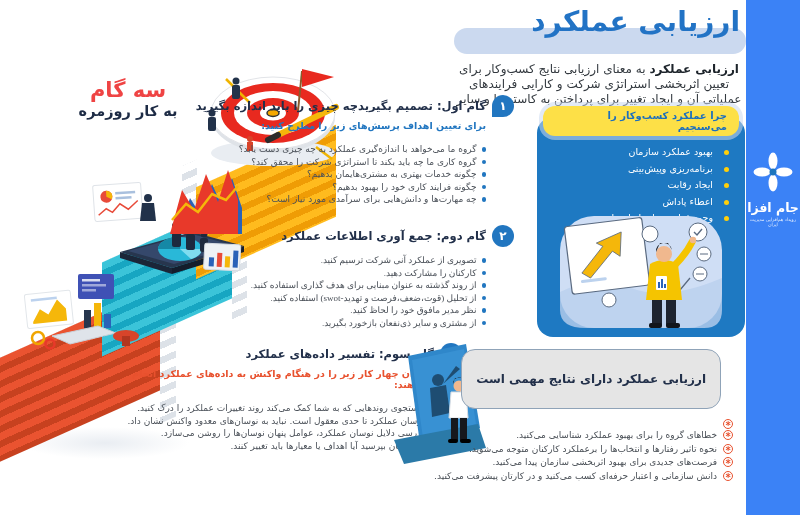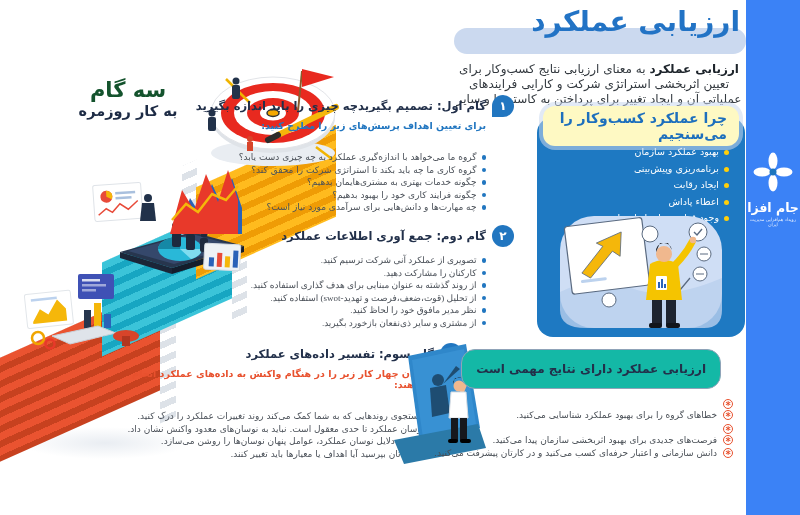--- a/index.html
+++ b/index.html
@@ -15,51 +15,51 @@
   .brand-name { font-size:12.5px; font-weight:bold; margin-top:4px; }
   .brand-tagline { font-size:4.5px; opacity:.85; margin-top:2px; }
   
   .title-pill { position:absolute; top:28px; right:54px; width:292px; height:26px; border-radius:13px; background:#cbd9ef; }
   .main-title { position:absolute; top:5px; right:60px; font-size:28px; font-weight:bold; color:#2273c5; }
   .intro { position:absolute; top:62px; right:56px; width:290px; font-size:12px; line-height:15px; color:#33393f; text-align:center; }
   .intro b { color:#1d242b; }
   
   .why-box { position:absolute; top:117px; right:55px; width:208px; height:220px; background:#1e79c2; border-radius:16px; }
   .why-title { position:absolute; top:-11px; right:0; left:0; margin:0 auto; width:max-content; max-width:196px;
-    background:#fef9c3; border-radius:12px; padding:4px 12px; font-size:14px; font-weight:bold; color:#1d6fbd;
+    background:#fde047; border-radius:12px; padding:4px 12px; font-size:10px; font-weight:bold; color:#1d6fbd;
     box-shadow:0 0 0 4px rgba(203,217,239,.55); }
   .why-list { margin:0; padding:27px 16px 0; list-style:none; }
-  .why-list li { display:flex; align-items:flex-start; gap:5px; color:#fff; font-size:9.5px; line-height:16.5px; }
+  .why-list li { display:flex; align-items:flex-start; gap:11px; color:#fff; font-size:9.5px; line-height:16.5px; }
   .dot-yellow { flex:none; width:5px; height:5px; border-radius:50%; background:#ffcf0a; margin-top:6px; }
   .why-illustration { position:absolute; bottom:5px; left:9px; width:190px; height:118px; }
   
   .results { position:absolute; top:349px; right:63px; width:350px; }
   .results-title { width:max-content; margin-right:16px; border:1.5px solid #8fa3b8; border-radius:14px;
-    padding:12px 14px; font-size:12px; font-weight:bold; color:#22304a; background:#14b8a6; }
+    padding:22px 14px; font-size:12px; font-weight:bold; color:#22304a; background:#e5e5e5; }
   .results-list { margin:9px 4px 0 0; padding:0; list-style:none; }
   .results-list li { display:flex; gap:6px; align-items:flex-start; font-size:9px; line-height:13.5px; color:#474d54; }
   .star-badge { flex:none; width:10px; height:10px; margin-top:1px; border:1px solid #e8512e; border-radius:50%;
     color:#e8512e; font-size:10px; line-height:11px; text-align:center; font-weight:bold; }
   
   .three-steps { position:absolute; top:79px; left:16px; width:224px; text-align:center; }
-  .ts-title { color:#14532d; font-size:21px; font-weight:bold; line-height:23px; }
+  .ts-title { color:#ef4444; font-size:21px; font-weight:bold; line-height:23px; }
   .ts-sub { color:#1d2b45; font-size:14.5px; font-weight:bold; line-height:19px; }
   
   .step { position:absolute; width:345px; }
   .step1 { top:95px;  right:286px; }
   .step2 { top:225px; right:286px; }
   .step3 { top:343px; right:338px; }
   .step-head { display:flex; align-items:center; gap:6px; }
   .step-num { flex:none; width:22px; height:22px; background:#2176c0; color:#fff; font-size:12px; font-weight:bold;
     display:flex; align-items:center; justify-content:center; border-radius:50%; }
   .step1 .step-num { border-radius:50% 50% 50% 0; }
   .step-title { font-size:11.5px; font-weight:bold; color:#22304a; }
   .step-sub { margin:3px 28px 1px 0; font-size:9.5px; font-weight:bold; color:#2176c0; }
   .step3 .step-sub { color:#e8512e; }
-  .step-list { margin:20px 28px 0 0; padding:0; list-style:none; }
+  .step-list { margin:12px 28px 0 0; padding:0; list-style:none; }
   .step-list li { display:flex; gap:5px; align-items:flex-start; font-size:9px; line-height:12.5px; color:#4a5058; }
   .dot-blue { flex:none; width:4.5px; height:4.5px; border-radius:50%; background:#2176c0; margin-top:4px; }
   
   .stairs { position:absolute; left:0; top:55px; width:352px; height:425px; direction:ltr; }
   .flight { position:absolute; transform:skewY(-24deg); }
   .f-red  { left:-6px;  top:268px; width:168px; height:104px;
     background:repeating-linear-gradient(180deg,#ea5330 0 8px,#c7411f 8px 15px); }
   .f-red-side  { left:160px; top:261px; width:16px; height:104px;
     background:repeating-linear-gradient(180deg,#ffffff 0 8px,#dde2e8 8px 15px); }
   .f-cyan { left:102px; top:178px; width:132px; height:94px;
@@ -376,20 +376,21 @@
     <ul class="results-list">
       <li>
           <span class="star-badge">*</span>
         </li>
       <li>
           <span class="star-badge">*</span>
           <span>خطاهای گروه را برای بهبود عملکرد شناسایی می‌کنید.</span>
         </li>
       <li>
           <span class="star-badge">*</span>
+          <span>نحوه تاثیر رفتارها و انتخاب‌ها را برعملکرد کارکنان متوجه می‌شوید.</span>
         </li>
       <li>
           <span class="star-badge">*</span>
           <span>فرصت‌های جدیدی برای بهبود اثربخشی سازمان پیدا می‌کنید.</span>
         </li>
       <li>
           <span class="star-badge">*</span>
           <span>دانش سازمانی و اعتبار حرفه‌ای کسب می‌کنید و در کارتان پیشرفت می‌کنید.</span>
         </li>
     </ul>

